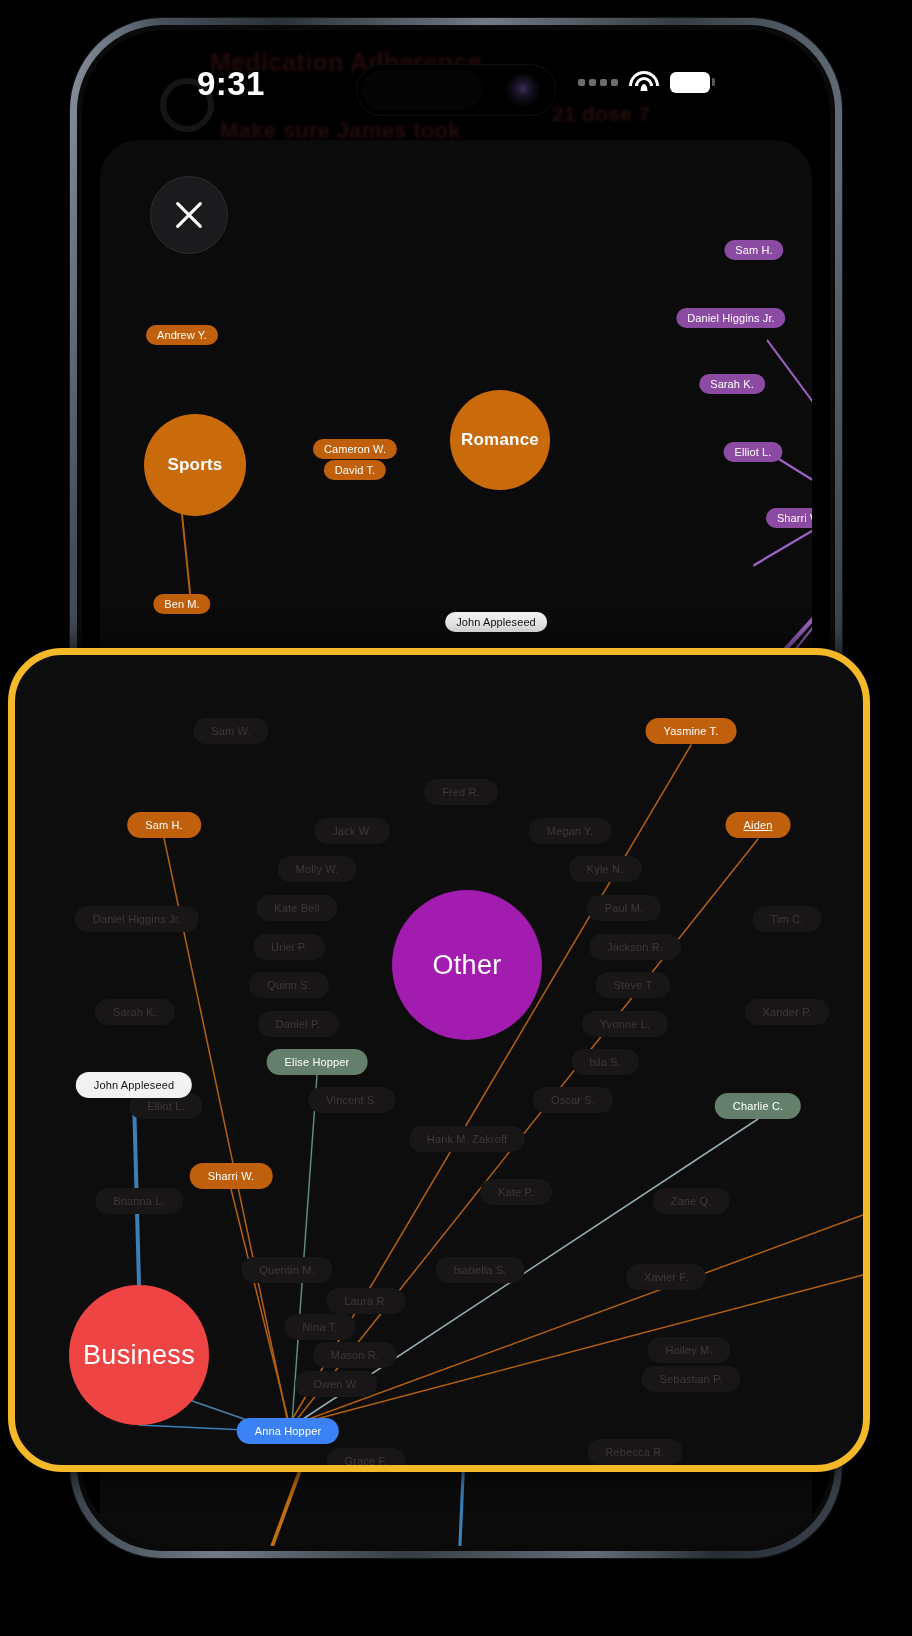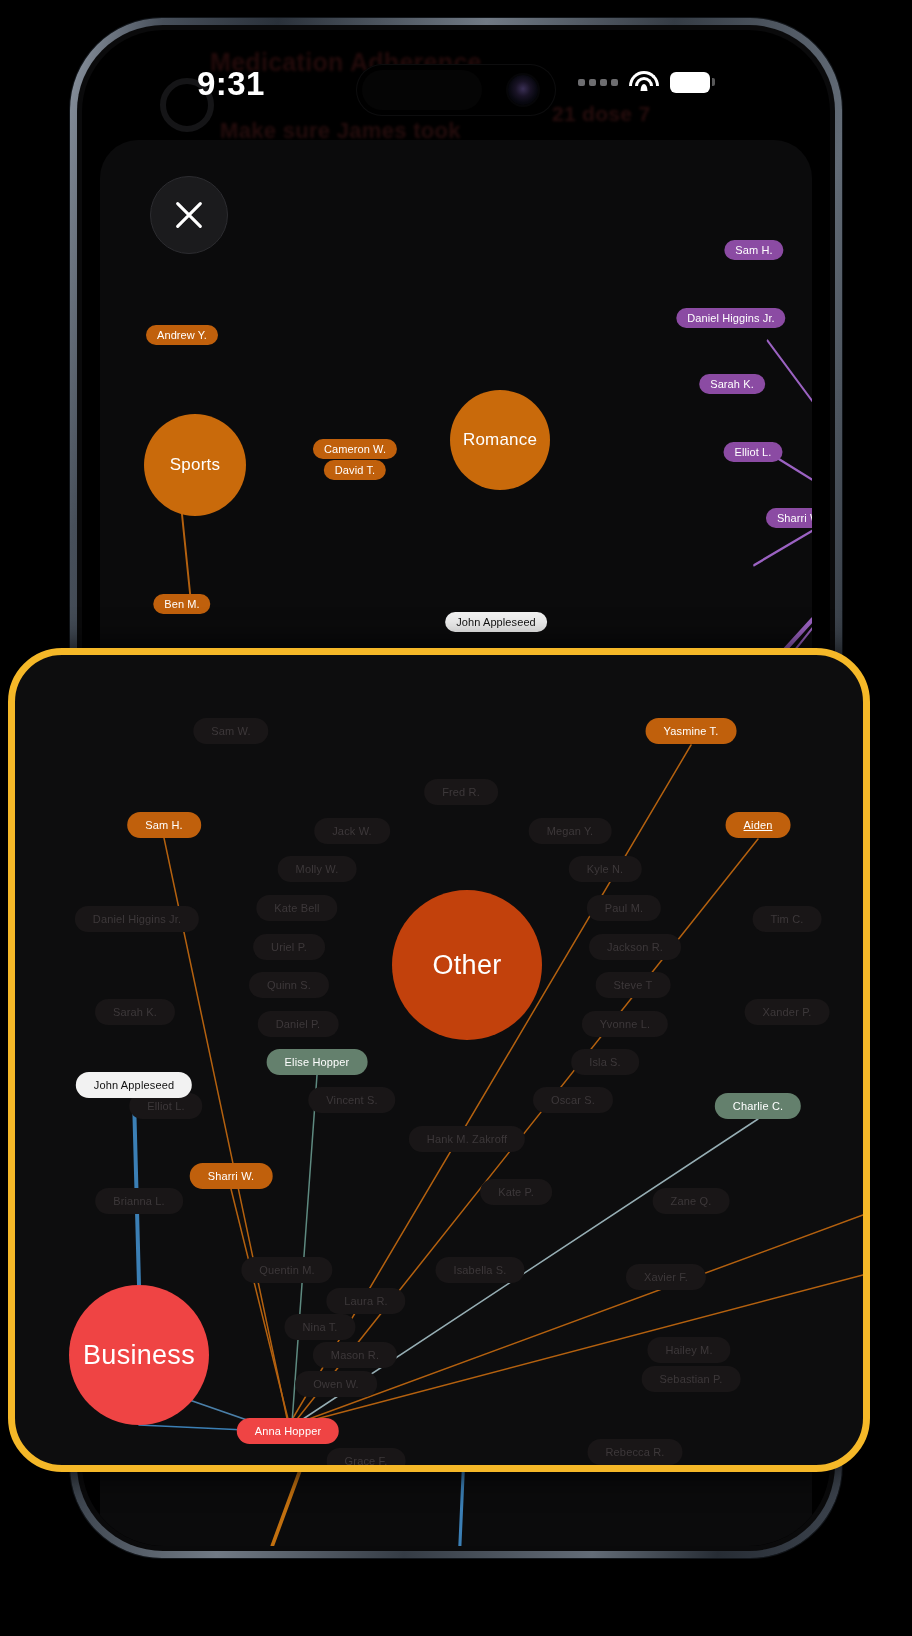--- a/index.html
+++ b/index.html
@@ -106,49 +106,49 @@
   .pill.or { background:#c0600c; }
   .pill.pu { background:#8b4ba3; }
   .pill.gr { background:#64806d; }
   .pill.wh { background:#f2f2f2; color:#111; }
 
   .hub{
     position:absolute; transform:translate(-50%,-50%); border-radius:50%;
     display:flex; align-items:center; justify-content:center; color:#fff;
     font-size:17px; letter-spacing:.2px;
   }
-  .hub.or{ background:#c96a0b; }
+  .hub.or{ background:#c96a0b;font-weight:bold; }
 
   
   #magnifier-card{
     position:absolute; left:8px; top:648px; width:862px; height:824px;
     border:7px solid #f5b828; border-radius:54px; background:#0d0d0e;
     overflow:hidden; box-shadow:0 0 34px rgba(0,0,0,.9);
   }
   #zoom-graph{ position:absolute; inset:0; }
   #zoom-graph svg{ position:absolute; inset:0; width:100%; height:100%; }
 
   .zpill{
     position:absolute; transform:translate(-50%,-50%);
     border-radius:999px; color:#fff; white-space:nowrap;
     display:flex; align-items:center; justify-content:center;
     font-size:11px; padding:7px 18px; letter-spacing:.15px; z-index:6;
   }
   .zpill.or { background:#c0600c; }
   .zpill.gr { background:#64806d; }
-  .zpill.bl { background:#ef4444; }
+  .zpill.bl { background:#3b82f6; }
   .zpill.wh { background:#f2f2f2; color:#111; }
   .zpill.dim{ background:#191617; color:#3d383a; z-index:2; }
 
   .zhub{
     position:absolute; transform:translate(-50%,-50%); border-radius:50%;
     display:flex; align-items:center; justify-content:center; color:#fff;
     font-size:27px; letter-spacing:.3px; z-index:5;
   }
-  .zhub.pu{ background:#c2410c; }
+  .zhub.pu{ background:#a21caf; }
   .zhub.gr{ background:#6f8c79; }
   .zhub.bl{ background:#ef4444; }
 
   
   .side-btn{ position:absolute; background:linear-gradient(180deg,#7f8893,#39404a); border-radius:3px; }
   #btn-mute { left:63px;  top:330px; width:6px; height:42px; }
   #btn-volup{ left:63px;  top:418px; width:6px; height:78px; }
   #btn-voldn{ left:63px;  top:520px; width:6px; height:78px; }
   #btn-power{ right:63px; top:462px; width:6px; height:118px; }
 </style>

